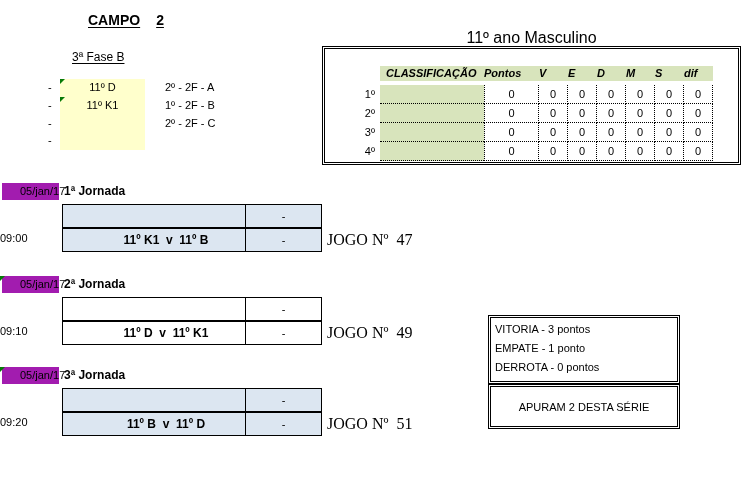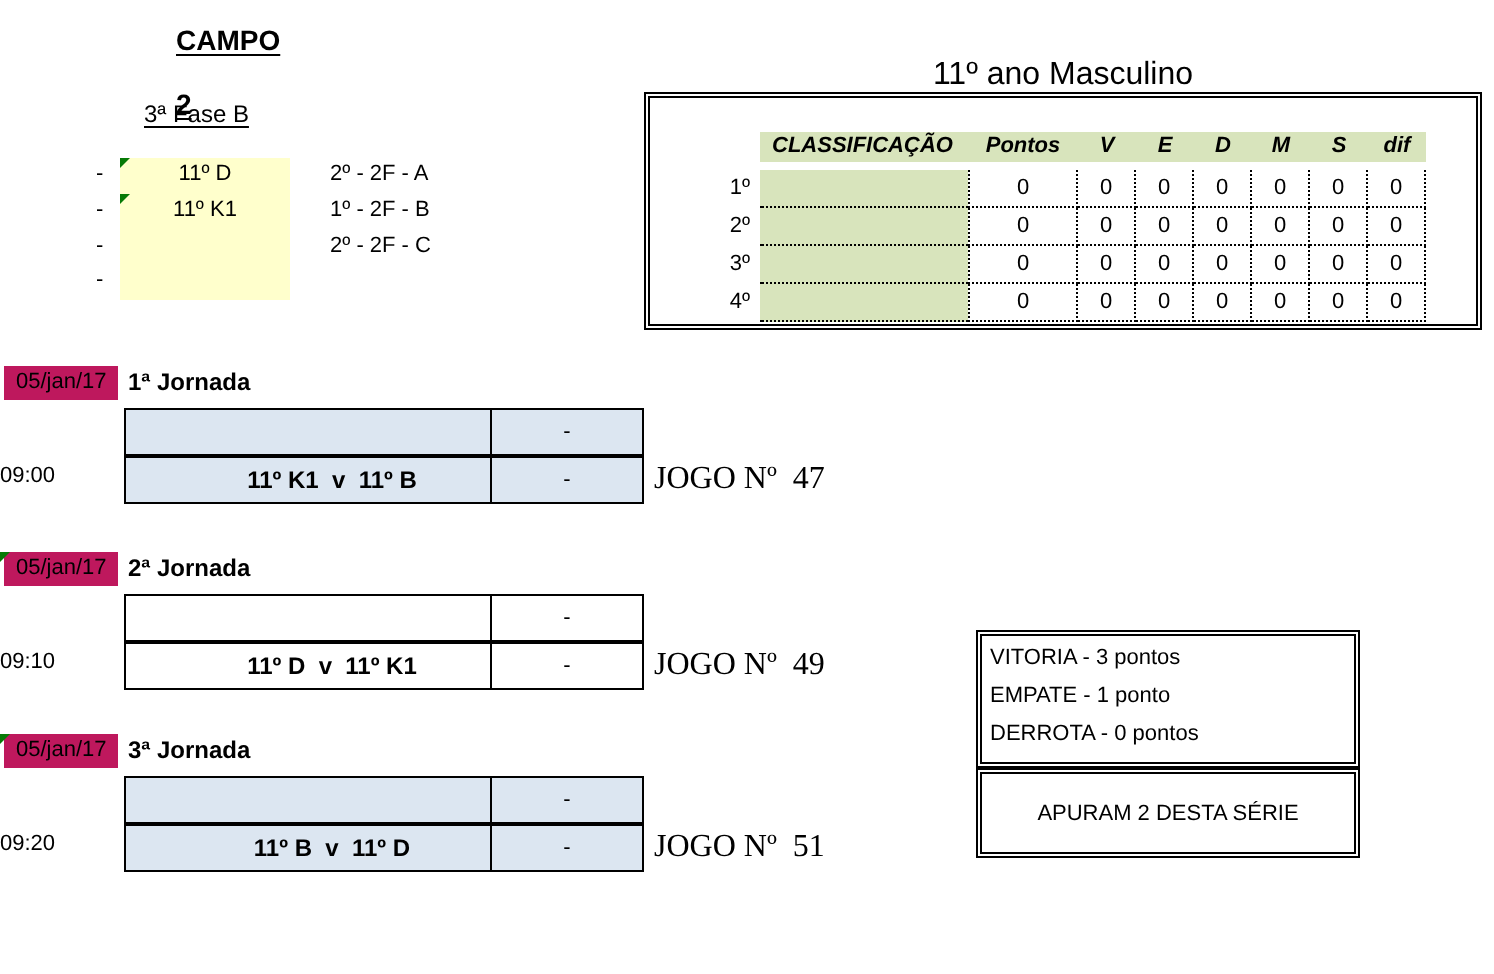--- a/index.html
+++ b/index.html
@@ -1,20 +1,20 @@
 <!DOCTYPE html>
 <html><head>
 <meta charset="utf-8">
 <style>
   html,body{margin:0;padding:0;}
   body{
     width:747px;height:487px;position:relative;background:#ffffff;
     font-family:"Liberation Sans", sans-serif;color:#000;overflow:hidden;
   }
-  .abs{position:absolute;flex-direction:column;}
+  .abs{position:absolute;}
 
   
   .campo-title{left:88px;top:12px;font-size:14px;font-weight:bold;display:flex;gap:16px;}
   .campo-title span{text-decoration:underline;text-underline-offset:2px;}
   .fase-title{left:72px;top:50px;font-size:12px;text-decoration:underline;text-underline-offset:2px;}
 
   
   .marker-col{left:48px;top:79px;width:10px;}
   .marker-col div{height:17.75px;line-height:17.75px;font-size:11px;}
   .team-block{left:60px;top:79px;width:85px;height:71px;background:#ffffcc;}
@@ -25,33 +25,33 @@
 
   
   .cls-title{left:322px;top:29px;width:419px;text-align:center;font-size:16px;}
   .cls-box{left:322px;top:46px;width:419px;height:119px;border:3px double #000;box-sizing:border-box;}
   .cls-grid{
     position:absolute;left:19px;top:17px;
     display:grid;
     grid-template-columns:36px 104px 55px 29px 29px 29px 29px 29px 29px;
     grid-auto-rows:19px;
   }
-  .cls-grid .hdr{height:15px;line-height:15px;font-size:11px;font-weight:bold;font-style:italic;background:#d8e4bc;text-align:center;}
+  .cls-grid .hdr{height:15px;line-height:15px;font-size:11px;font-weight:bold;font-style:italic;background:#d8e4bc;text-align:left;}
   .cls-grid .hdr.name{text-align:left;padding-left:6px;}
   .cls-grid .hdr.blank{background:transparent;}
   .cls-grid .poslbl{font-size:11px;text-align:right;padding-right:5px;line-height:19px;}
   .cls-grid .namecell{background:#d8e4bc;border-bottom:1px dotted #000;box-sizing:border-box;}
   .cls-grid .stat{font-size:11px;text-align:center;line-height:18px;border-bottom:1px dotted #000;border-right:1px dotted #000;box-sizing:border-box;}
   .cls-grid .stat.first{border-left:1px dotted #000;}
 
   
   .jornada{left:0;width:420px;height:70px;}
   .j1{top:183px;} .j2{top:276px;} .j3{top:367px;}
-  .date-cell{position:absolute;left:2px;top:0;width:57px;height:17px;background:#be185d;
-             font-size:11px;line-height:17px;padding-left:6px;box-sizing:border-box;}
+  .date-cell{position:absolute;left:2px;top:0;width:57px;height:17px;background:#a21caf;
+             font-size:11px;line-height:17px;padding-left:18px;box-sizing:border-box;}
   .jlabel{position:absolute;left:64px;top:1px;font-size:12px;font-weight:bold;}
   .match-table{position:absolute;left:62px;top:21px;width:260px;border:1px solid #000;box-sizing:border-box;}
   .mrow{display:grid;grid-template-columns:182px 1fr;height:22px;}
   .mrow.top{border-bottom:2px solid #000;}
   .mcell{box-sizing:border-box;}
   .mcell.right{border-left:1px solid #000;text-align:center;font-size:11px;line-height:22px;}
   .mcell.left{text-align:center;font-size:12px;font-weight:bold;line-height:22px;white-space:pre;padding-left:24px;}
   .blue .mcell{background:#dce6f1;}
   .white .mcell{background:#ffffff;}
   .jtime{position:absolute;left:0;top:49px;width:50px;text-align:left;font-size:11px;}

